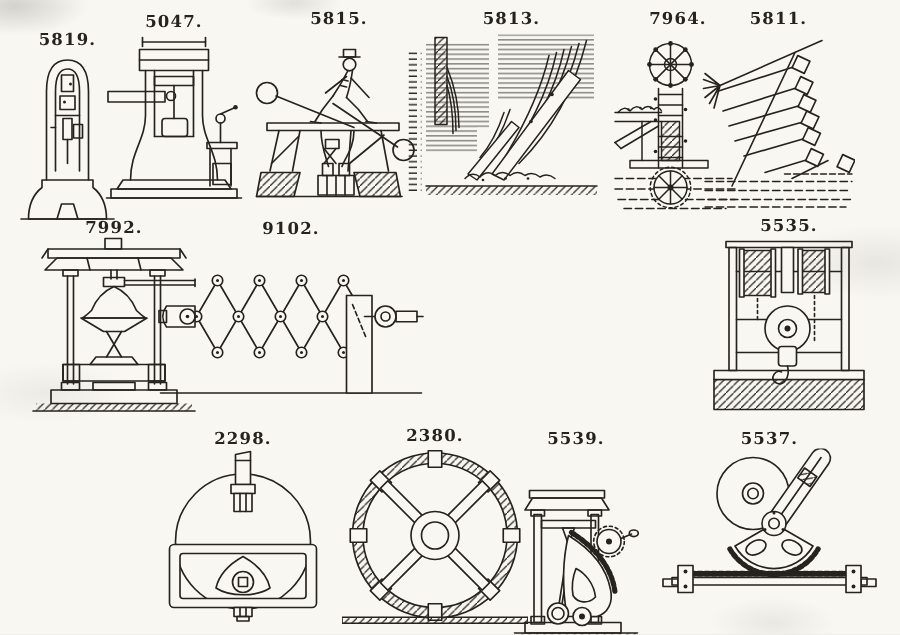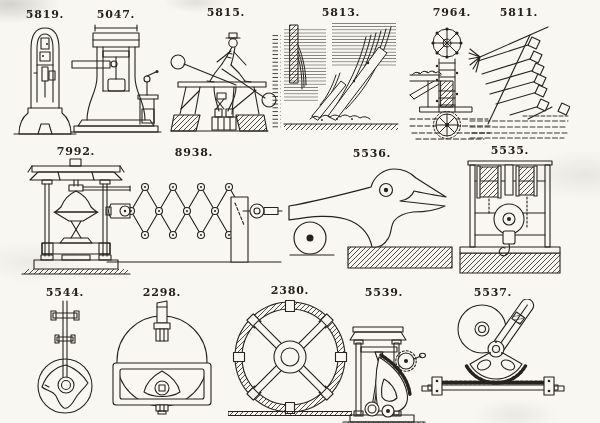--- a/index.html
+++ b/index.html
@@ -14,35 +14,35 @@
       radial-gradient(ellipse 60px 24px at 515px 415px, rgba(125,123,114,.12), rgba(125,123,114,0) 70%);
     font-family:"DejaVu Serif", serif;
   }
   .fig{position:absolute;display:flex;flex-direction:column;align-items:center;}
   .lbl{
     font-size:11px;font-weight:bold;color:#26231e;
     letter-spacing:.8px;line-height:13px;height:13px;white-space:nowrap;
   }
   svg{display:block;}
   
-  .f1 {left:13px;  top:8px;   width:64px;}
+  .f1 {left:13px;  top:20px;   width:64px;}
   .f2 {left:70px;  top:8px;   width:92px;}
   .f3 {left:170px; top:6px;   width:112px;}
   .f4 {left:282px; top:6px;   width:118px;}
   .f5 {left:408px; top:6px;   width:88px;}
   .f6 {left:468px; top:6px;   width:102px;}
   .f7 {left:20px;  top:145px; width:112px;}
   .f8 {left:105px; top:146px; width:178px;}
   .f9 {left:288px; top:147px; width:168px;}
-  .f10{left:458px; top:144px; width:104px;}
+  .f10{left:474px; top:144px; width:104px;}
   .f11{left:33px;  top:286px; width:64px;}
   .f12{left:105px; top:286px; width:114px;}
   .f13{left:228px; top:284px; width:124px;}
   .f14{left:342px; top:286px; width:84px;gap:20px;}
-  .f15{left:420px; top:286px; width:146px;}
+  .f15{left:440px; top:286px; width:146px;}
 </style>
 </head>
 <body>
 
 <div class="page">
 
   <svg width="0" height="0" style="position:absolute" aria-hidden="true">
     <defs>
       <pattern id="ht" width="5" height="5" patternUnits="userSpaceOnUse">
         <path d="M0,5 L5,0" stroke="#26231e" stroke-width="0.8"></path>
@@ -316,21 +316,21 @@
         <path d="M44,80 L68,80 L72,85 L40,85 Z"></path>
         <rect x="22" y="85" width="68" height="11"></rect>
         <rect x="22" y="85" width="11" height="11"></rect>
         <rect x="79" y="85" width="11" height="11"></rect>
         <rect x="42" y="97" width="28" height="5"></rect>
       </g>
     </svg>
   </div>
 
   <div class="fig f8">
-    <div class="lbl">8938.</div>
+    <div class="lbl">9102.</div>
     <svg width="178" height="108" viewBox="0 0 178 108">
       <g stroke="#26231e" fill="none" stroke-width="1.1" stroke-linecap="round" stroke-linejoin="round">
         <line x1="2" y1="103" x2="176" y2="103"></line>
         <path d="M26,52 L40,28 L54,52 L68,28 L82,52 L96,28 L110,52 L124,28 L138,52"></path>
         <path d="M26,52 L40,76 L54,52 L68,76 L82,52 L96,76 L110,52 L124,76 L138,52"></path>
         <g fill="#f8f7f2">
           <circle cx="26" cy="52" r="3.5"></circle>
             <circle cx="54" cy="52" r="3.5"></circle>
           <circle cx="82" cy="52" r="3.5"></circle>
             <circle cx="110" cy="52" r="3.5"></circle>
@@ -367,34 +367,20 @@
         <line x1="130" y1="44" x2="139" y2="66" stroke-dasharray="3 2"></line>
         <line x1="138" y1="52" x2="146" y2="52"></line>
         <circle cx="152" cy="52" r="7" fill="#f8f7f2"></circle>
         <circle cx="152" cy="52" r="3"></circle>
         <rect x="159" y="48.5" width="14" height="7"></rect>
         <line x1="173" y1="52" x2="177" y2="52"></line>
       </g>
     </svg>
   </div>
 
-  <div class="fig f9">
-    <div class="lbl">5536.</div>
-    <svg width="168" height="110" viewBox="0 0 168 110">
-      <g stroke="#26231e" fill="none" stroke-width="1.2" stroke-linecap="round" stroke-linejoin="round">
-        <rect x="60" y="87" width="104" height="21" fill="url(#ht)"></rect>
-        <line x1="2" y1="95" x2="46" y2="95"></line>
-        <circle cx="22" cy="78" r="16" fill="#f8f7f2"></circle>
-        <circle cx="22" cy="78" r="3.5" fill="#26231e" stroke="none"></circle>
-        <path d="M1,46 C34,40 64,32 83,27 C86,16 96,9 106,9 C116,9 124,14 128,18 L158,37 C146,35 134,33 126,31 C124,36 119,40 112,41 L157,46 C149,50 136,52 125,52 C116,53 110,56 106,61 C102,67 104,75 99,80 C97,84 92,87 88,87 L84,87 C82,77 76,67 63,61 C45,53 20,57 1,60 Z" fill="#f8f7f2"></path>
-        <circle cx="98" cy="30" r="6.5"></circle>
-        <circle cx="98" cy="30" r="2.2" fill="#26231e" stroke="none"></circle>
-      </g>
-    </svg>
-  </div>
 
   <div class="fig f10">
     <div class="lbl">5535.</div>
     <svg width="104" height="122" viewBox="0 0 104 122">
       <g stroke="#26231e" fill="none" stroke-width="1.1" stroke-linecap="round" stroke-linejoin="round">
         <rect x="2" y="96" width="100" height="20" fill="url(#ht)"></rect>
         <rect x="2" y="90" width="100" height="6" fill="#f8f7f2"></rect>
         <rect x="12" y="8" width="5" height="82"></rect>
         <rect x="87" y="8" width="5" height="82"></rect>
         <rect x="10" y="4" width="84" height="4"></rect>
@@ -412,40 +398,20 @@
         <line x1="69" y1="40" x2="69" y2="70" stroke-dasharray="2 2"></line>
         <circle cx="51" cy="62" r="15" fill="#f8f7f2"></circle>
         <circle cx="51" cy="62" r="6"></circle>
         <circle cx="51" cy="62" r="2" fill="#26231e" stroke="none"></circle>
         <rect x="45" y="74" width="12" height="13" rx="2" fill="#f8f7f2"></rect>
         <path d="M51,87 C53,95 48,101 43,98 C39,95 43,89 47,91"></path>
       </g>
     </svg>
   </div>
 
-  <div class="fig f11">
-    <div class="lbl">5544.</div>
-    <svg width="64" height="116" viewBox="0 0 64 116">
-      <g stroke="#26231e" fill="none" stroke-width="1.1" stroke-linecap="round" stroke-linejoin="round">
-        <line x1="30" y1="2" x2="30" y2="79"></line>
-        <line x1="34" y1="2" x2="34" y2="79"></line>
-        <rect x="20" y="14" width="24" height="5"></rect>
-        <rect x="18" y="12" width="5" height="9"></rect>
-        <rect x="41" y="12" width="5" height="9"></rect>
-        <rect x="24" y="38" width="16" height="4"></rect>
-        <rect x="22" y="36" width="4" height="8"></rect>
-        <rect x="38" y="36" width="4" height="8"></rect>
-        <circle cx="32" cy="87" r="27"></circle>
-        <path d="M9,88 C13,76 22,68 33,66 C44,70 50,76 55,84 C49,92 45,94 42,100 C38,107 34,110 31,109 C27,107 25,101 23,97 C19,91 13,92 9,88 Z"></path>
-        <circle cx="33" cy="86" r="8" fill="#f8f7f2"></circle>
-        <circle cx="33" cy="86" r="4.5"></circle>
-        <line x1="12" y1="86" x2="16" y2="88"></line>
-      </g>
-    </svg>
-  </div>
 
   <div class="fig f12">
     <div class="lbl">2298.</div>
     <svg width="114" height="116" viewBox="0 0 114 116">
       <g stroke="#26231e" fill="none" stroke-width="1.1" stroke-linecap="round" stroke-linejoin="round">
         <circle cx="57" cy="62" r="45"></circle>
         <path d="M8,64 h98 v42 h-98 Z M15,70 h84 v30 h-84 Z" fill="#f8f7f2" fill-rule="evenodd" stroke="none"></path>
         <rect x="8" y="64" width="98" height="42" rx="3"></rect>
         <rect x="15" y="70" width="84" height="30" rx="2"></rect>
         <path d="M57,72 C66,77 73,84 75,93 C66,99 48,99 39,93 C41,84 48,77 57,72 Z" fill="#f8f7f2"></path>

